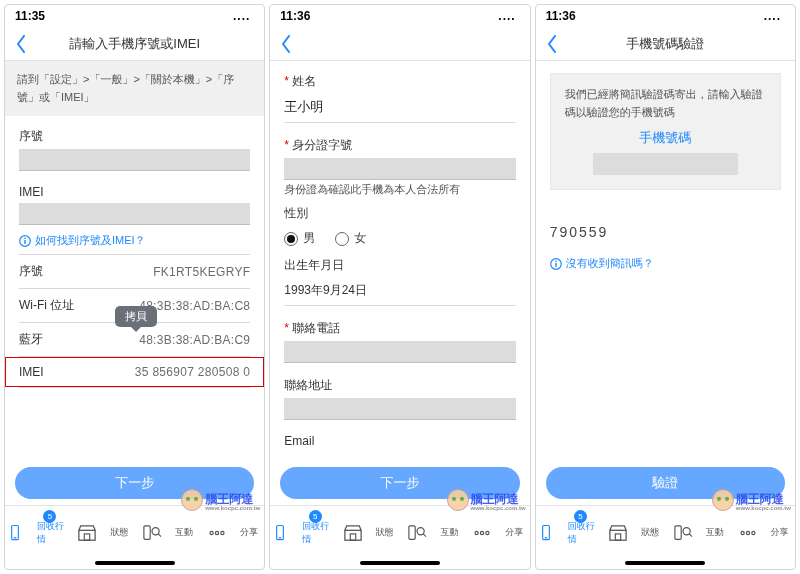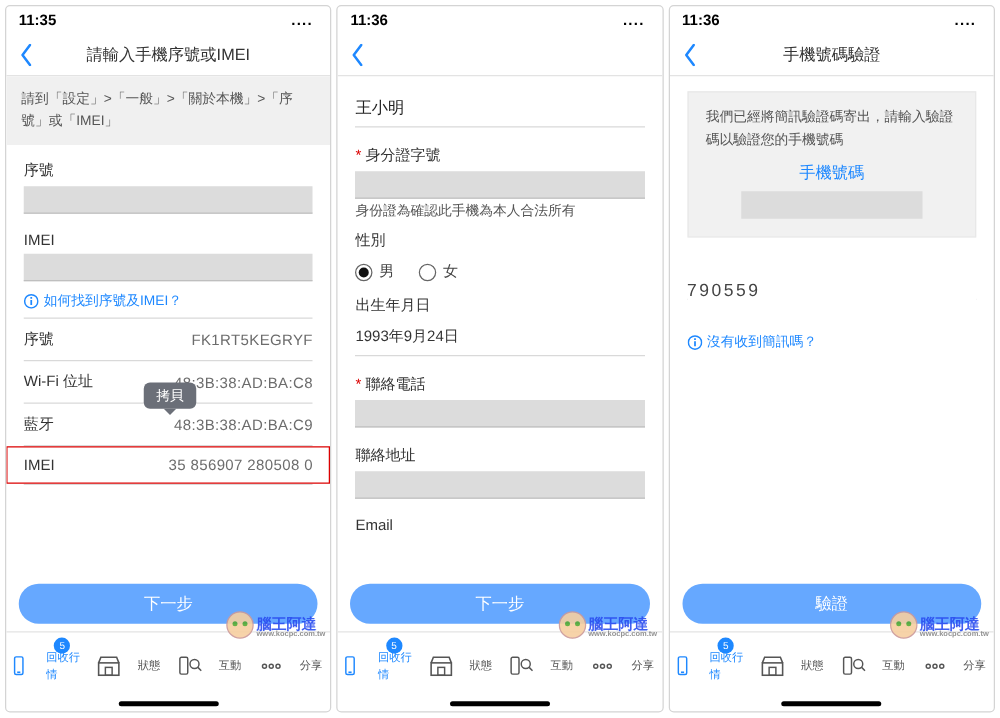--- a/index.html
+++ b/index.html
@@ -357,20 +357,21 @@
     <div class="app-header">
       <div class="back">
           <svg viewBox="0 0 10 18">
             <path d="M8 1 2 9l6 8" fill="none" stroke="currentColor" stroke-width="2" stroke-linecap="round" stroke-linejoin="round"></path>
           </svg>
         </div>
     </div>
     <div class="body">
         <div class="scroll">
       <div class="form-group">
+        <div class="label req">姓名</div>
         <div style="font-size:13px;color:#222;padding:4px 0 6px;">王小明</div>
         <div class="sep" style="margin:0;"></div>
       </div>
       <div class="form-group">
         <div class="label req">身分證字號</div>
         <div class="input"></div>
       </div>
       <div class="note">身份證為確認此手機為本人合法所有</div>
 
       <div class="form-group" style="padding-top:4px;">
@@ -489,21 +490,21 @@
         <div class="num-title">手機號碼</div>
         <div class="num-bar"></div>
       </div>
 
       <div style="padding:16px 14px 0;">
         <div class="input code-wrap">
           <div class="input code">790559</div>
         </div>
       </div>
 
-      <div class="hint-row" style="margin-top:20px;">
+      <div class="hint-row" style="margin-top:10px;">
         <span class="info-ic">
               <svg viewBox="0 0 12 12">
                 <circle cx="6" cy="6" r="5.3" fill="none" stroke="currentColor" stroke-width="1.2"></circle>
                 <rect x="5.3" y="5" width="1.4" height="4" fill="currentColor"></rect>
                 <rect x="5.3" y="2.6" width="1.4" height="1.4" fill="currentColor"></rect>
               </svg>
             </span>
         <span>沒有收到簡訊嗎？</span>
       </div>
     </div>

